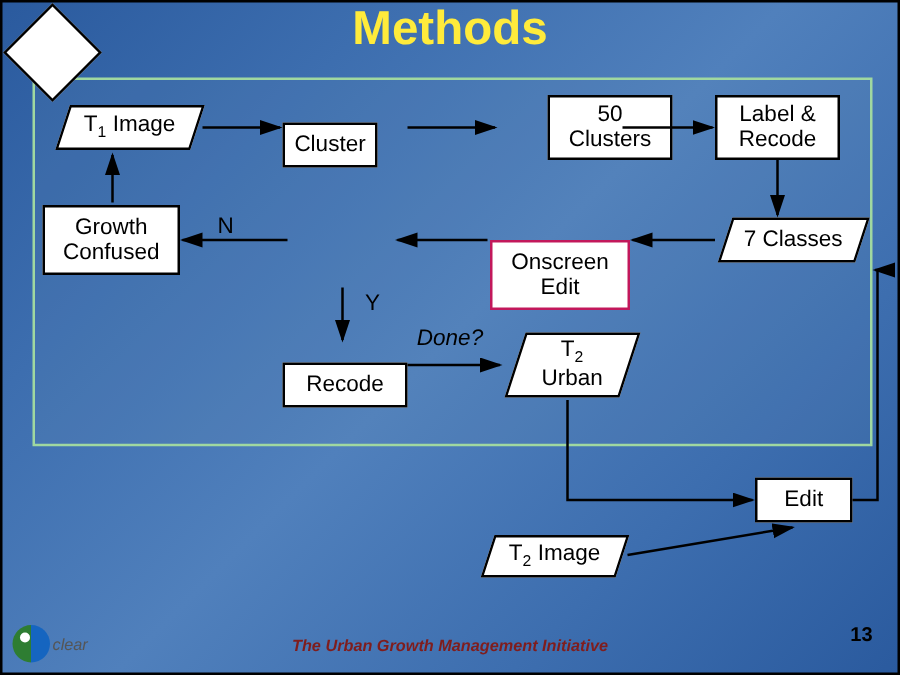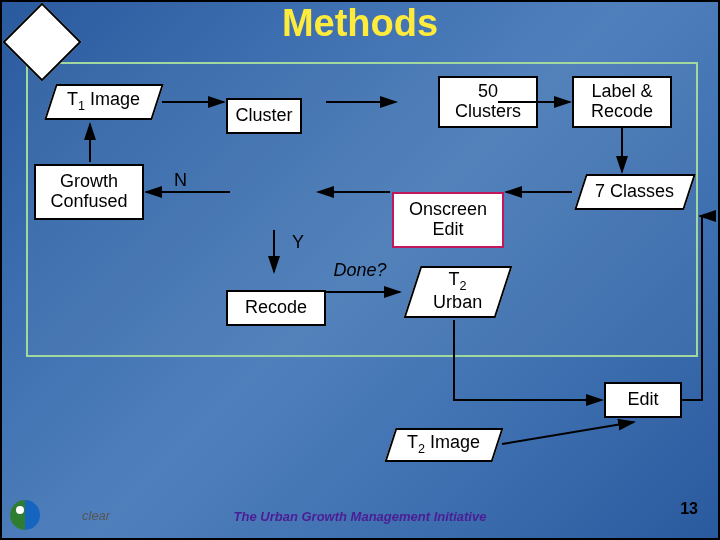--- a/index.html
+++ b/index.html
@@ -90,21 +90,21 @@
   .sub {
     font-size: 0.7em;
     vertical-align: sub;
   }
   .footer {
     position: absolute;
     bottom: 12px;
     left: 0;
     right: 0;
     text-align: center;
-    color: #4c1d95;
+    color: #7f1d1d;
     font-style: italic;
     font-weight: bold;
     font-size: 13px;
     line-height: 1.3;
   }
   .page-num {
     position: absolute;
     bottom: 20px;
     right: 20px;
     color: #000000;
@@ -131,21 +131,20 @@
     position: absolute;
     top: 6px; left: 6px;
     width: 8px; height: 8px;
     border-radius: 50%;
     background: #fff;
   }
   .logo-text {
     font-size: 13px;
     color: #555;
     font-style: italic;
-    margin-left: 40px;
   }
 </style>
 </head>
 <body>
 
 <div class="title">Methods</div>
 
 <div class="diagram-box"></div>
 
 <div class="node para" style="left:48px; top:82px; width:108px; height:36px;">

